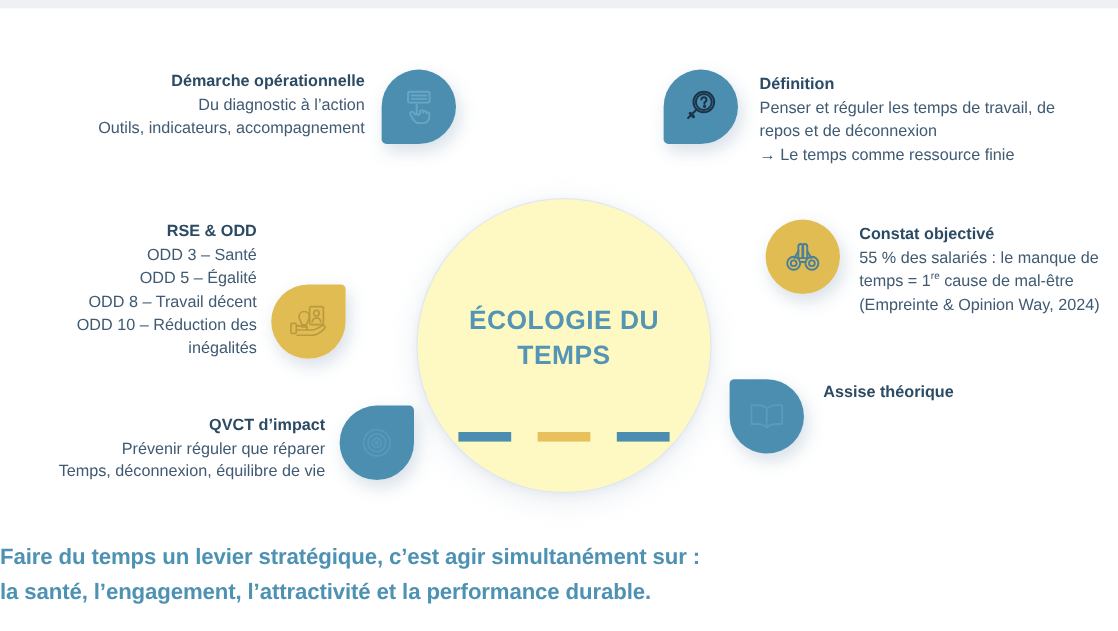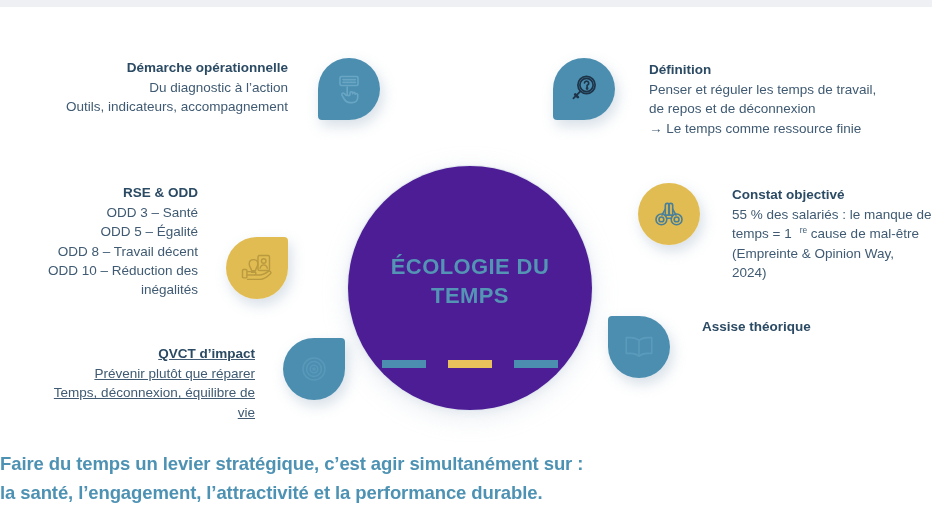--- a/index.html
+++ b/index.html
@@ -33,21 +33,21 @@
   }
 
   
   .hub {
     position: absolute;
     left: 348px;
     top: 166px;
     width: 244px;
     height: 244px;
     border-radius: 50%;
-    background: #4c1d95;
+    background: #fef9c3;
     box-shadow: 0 0 0 1px rgba(222,229,238,.85),
                 0 6px 26px rgba(170,186,206,.28),
                 0 2px 8px rgba(170,186,206,.18);
     display: flex;
     flex-direction: column;
     align-items: center;
     justify-content: center;
   }
   .hub-title {
     color: #5494b4;
@@ -72,21 +72,20 @@
     height: 8px;
   }
   .dash.blue   { background: #4b8eb0; }
   .dash.yellow { background: #e8c15c; }
 
   
   .node {
     position: absolute;
     display: flex;
     align-items: flex-start;
-    gap: 16px;
   }
   .node .text {
     color: #3f5a72;
     font-size: 13.5px;
     line-height: 1.42;
   }
   .node .title {
     color: #2b4a63;
     font-weight: 700;
     font-size: 13.5px;
@@ -134,40 +133,40 @@
   
   #node-demarche   { left: 0px;   top: 58px;  width: 380px;  justify-content: flex-end; }
   #node-definition { left: 553px; top: 58px;  width: 337px; }
   #node-rse        { left: 20px;  top: 183px; width: 268px;  justify-content: flex-end; align-items: flex-end; }
   #node-constat    { left: 638px; top: 183px; width: 294px; }
   #node-qvct       { left: 45px;  top: 338px; width: 300px;  justify-content: flex-end; }
   #node-assise     { left: 608px; top: 316px; width: 324px; }
 
   #node-demarche   .text { margin-right: 14px; padding-top: 0px; }
   #node-rse        .text { margin-right: 12px; padding-top: 0px; }
-  #node-qvct       .text { margin-right: 12px; padding-top: 6px; text-decoration: underline; }
+  #node-qvct       .text { margin-right: 12px; padding-top: 6px; }
   #node-definition .text { margin-left: 18px;  padding-top: 2px; }
   #node-constat    .text { margin-left: 16px;  padding-top: 2px; }
   #node-assise     .text { margin-left: 16px;  padding-top: 1px; }
 
   
   .tagline {
     position: absolute;
     left: 0; right: 0;
     top: 450px;
     text-align: left;
     color: #4e92b3;
     font-size: 18.5px;
     font-weight: 700;
     line-height: 1.55;
     letter-spacing: -.1px;
     white-space: pre-line;
   }
 
-  sup { font-size: .62em; vertical-align: super; line-height: 0; margin-left: 8px; }
+  sup { font-size: .62em; vertical-align: super; line-height: 0; }
 </style>
 </head>
 <body>
 
 <div class="top-strip"></div>
 
 <div class="canvas">
 
   <div class="hub">
     <div class="hub-title">ÉCOLOGIE DU TEMPS</div>
@@ -257,21 +256,21 @@
     </div>
     <div class="text">
       <div class="title">Constat objectivé</div>
       <div class="body">55 % des salariés : le manque de temps = 1<sup>re</sup> cause de mal-être<br>(Empreinte &amp; Opinion Way, 2024)</div>
     </div>
   </div>
 
   <div class="node left" id="node-qvct">
     <div class="text">
       <div class="title">QVCT d’impact</div>
-      <div class="body">Prévenir plutôt que réparer
+      <div class="body">Prévenir réguler que réparer
 Temps, déconnexion, équilibre de vie</div>
     </div>
     <div class="pin tail-tr">
       <svg width="32" height="32" viewBox="0 0 32 32" fill="none" stroke-width="1.5" stroke-linecap="round" stroke-linejoin="round" style="opacity:.45">
         <circle class="glyph-light" cx="16" cy="16" r="11"></circle>
         <circle class="glyph-light" cx="16" cy="16" r="7.4"></circle>
         <circle class="glyph-light" cx="16" cy="16" r="3.8"></circle>
         <circle class="glyph-light" cx="16" cy="16" r="1.1"></circle>
       </svg>
     </div>

